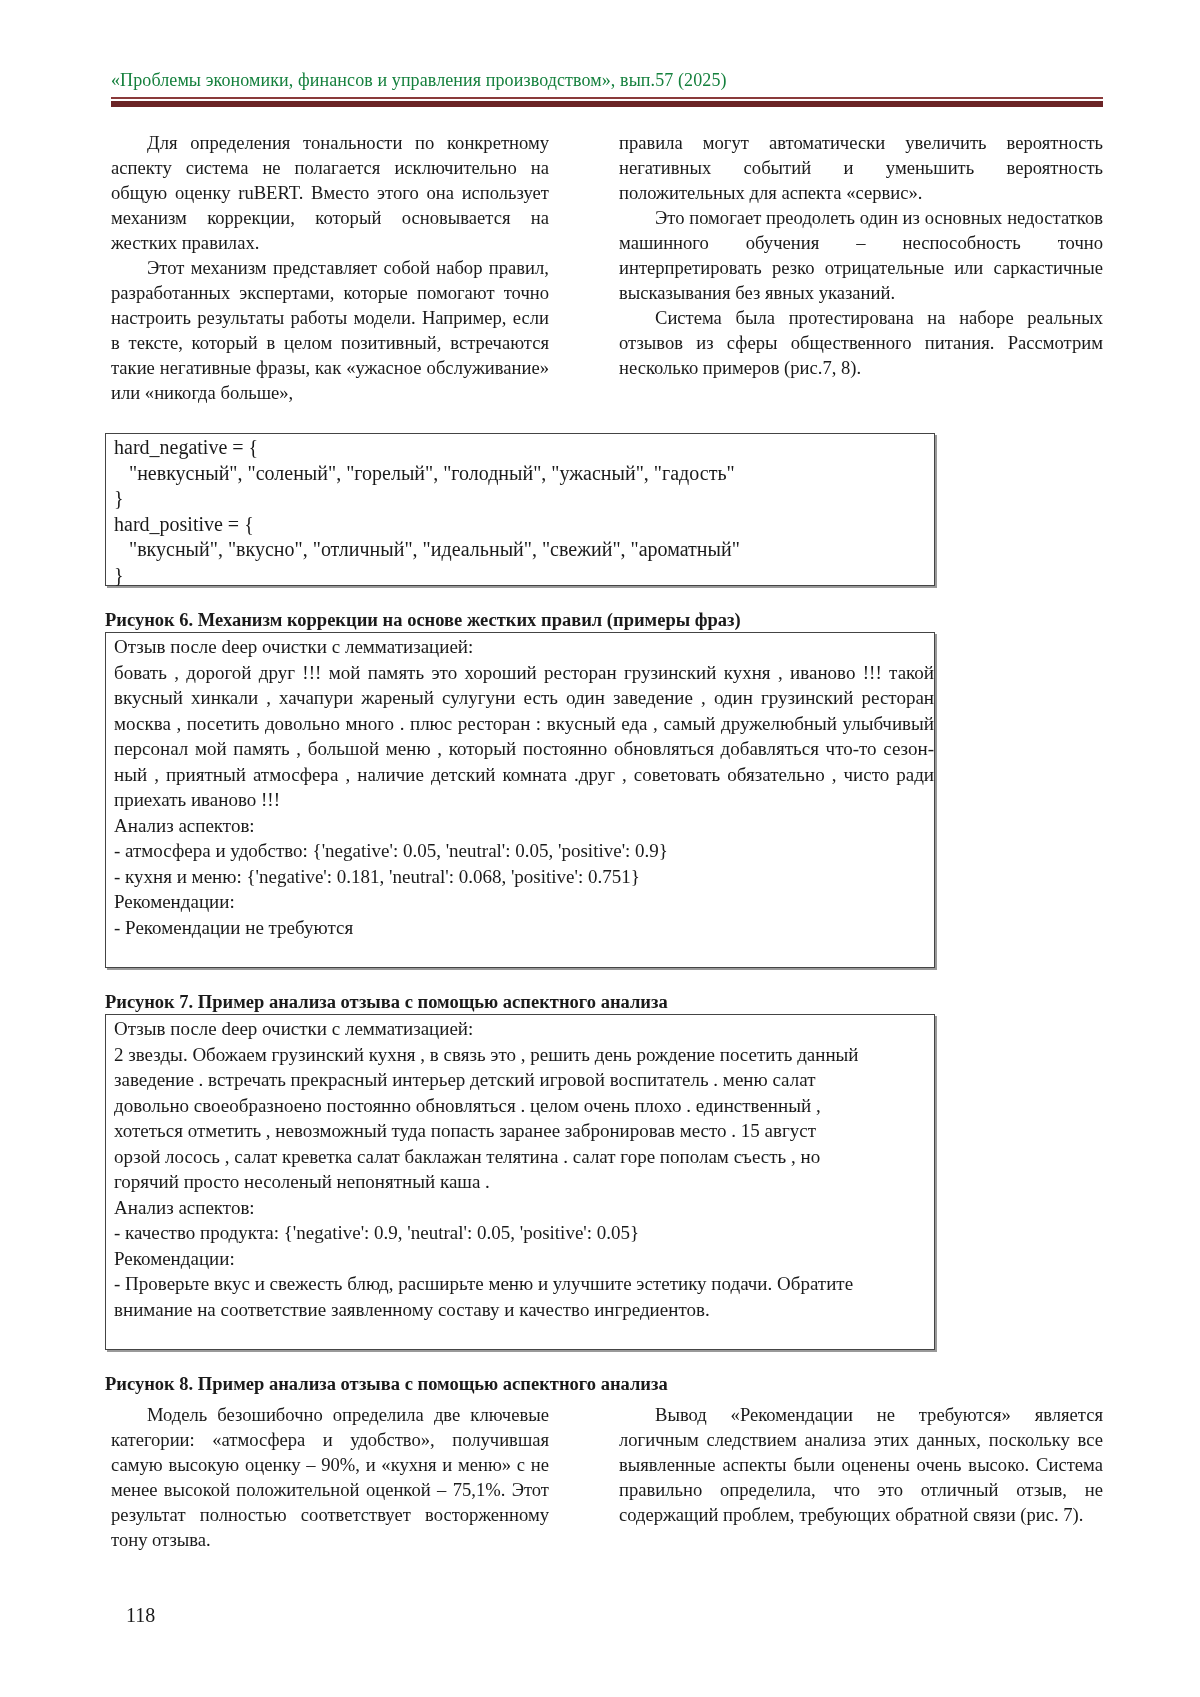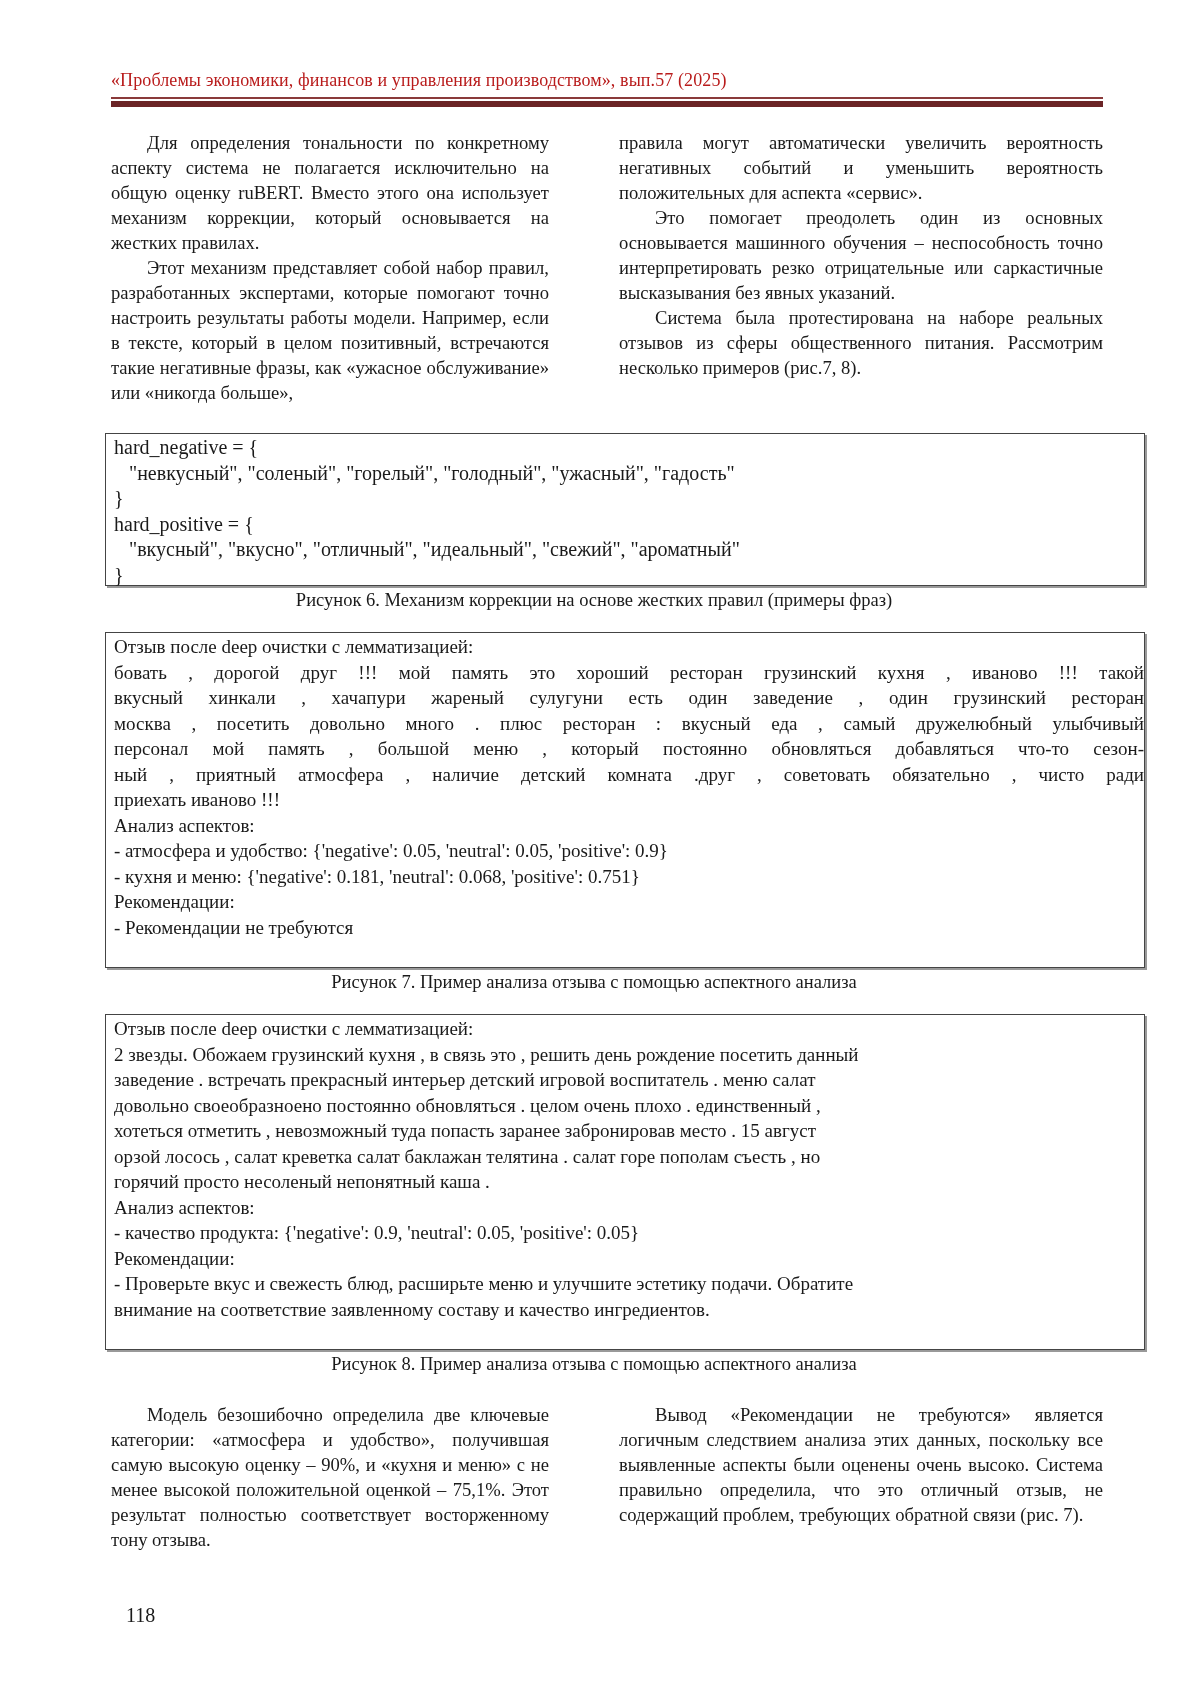--- a/index.html
+++ b/index.html
@@ -1,46 +1,46 @@
 <!DOCTYPE html>
 <html><head>
 <meta charset="utf-8">
 <style>
   html, body { margin: 0; padding: 0; background: #ffffff; }
   body { width: 1200px; height: 1697px; position: relative; overflow: hidden;
          font-family: "Liberation Serif", "DejaVu Serif", serif; color: #1a1a1a; }
-  .header { position: absolute; left: 111px; top: 70px; font-size: 18px; color: #b91c1c; letter-spacing: 0.1px; }
+  .header { position: absolute; left: 111px; top: 70px; font-size: 18px; color: #15803d; letter-spacing: 0.1px; }
   .rule-thin { position: absolute; left: 111px; top: 97px; width: 992px; height: 2px; background: #8a3a3a; }
   .rule-thick { position: absolute; left: 111px; top: 101px; width: 992px; height: 6px; background: #6b2426; }
   .col { position: absolute; width: 438px; font-size: 18.6px; line-height: 25px; text-align: justify; }
   .col p { margin: 0; text-indent: 36px; }
   .col-left { left: 111px; }
   .col-right { left: 619px; width: 484px; }
-  .figbox { position: absolute; left: 105px; width: 1040px; border: 1px solid #444; box-shadow: 2px 2px 0 #999;
+  .figbox { position: absolute; left: 105px; width: 830px; border: 1px solid #444; box-shadow: 2px 2px 0 #999;
             font-family: "Liberation Serif", serif; font-size: 19px; line-height: 25.5px;
             padding: 0 0 0 8px; box-sizing: border-box; }
   .figbox .line { white-space: pre-wrap; }
   .figbox .just { text-align: justify; text-align-last: justify; }
-  .caption { position: absolute; left: 105px; width: 978px; text-align: center; font-weight: normal; font-size: 18.5px; }
+  .caption { position: absolute; left: 105px; width: 978px; text-align: left; font-weight: bold; font-size: 18.5px; margin-top: 20px; }
   .page-number { position: absolute; left: 126px; top: 1604px; font-size: 20px; }
 </style>
 </head>
 <body>
 
 <div class="header">«Проблемы экономики, финансов и управления производством», вып.57 (2025)</div>
 <div class="rule-thin"></div>
 <div class="rule-thick"></div>
 
 <div class="col col-left" style="top:130px;">
   <p>Для определения тональности по конкретному аспекту система не полагается исключительно на общую оценку ruBERT. Вместо этого она использует механизм коррекции, который основывается на жестких правилах.</p>
   <p>Этот механизм представляет собой набор правил, разработанных экспертами, которые помогают точно настроить результаты работы модели. Например, если в тексте, который в целом позитивный, встречаются такие негативные фразы, как «ужасное обслуживание» или «никогда больше»,</p>
 </div>
 <div class="col col-right" style="top:130px;">
   <p style="text-indent:0">правила могут автоматически увеличить вероятность негативных событий и уменьшить вероятность положительных для аспекта «сервис».</p>
-  <p>Это помогает преодолеть один из основных основывается машинного обучения – неспособность точно интерпретировать резко отрицательные или саркастичные высказывания без явных указаний.</p>
+  <p>Это помогает преодолеть один из основных недостатков машинного обучения – неспособность точно интерпретировать резко отрицательные или саркастичные высказывания без явных указаний.</p>
   <p>Система была протестирована на наборе реальных отзывов из сферы общественного питания. Рассмотрим несколько примеров (рис.7, 8).</p>
 </div>
 
 <div class="figbox" style="top:433px; height:153px; padding-top:1px; font-size:20px;">
   <div class="line">hard_negative = {</div>
   <div class="line">   "невкусный", "соленый", "горелый", "голодный", "ужасный", "гадость"</div>
   <div class="line">}</div>
   <div class="line">hard_positive = {</div>
   <div class="line">   "вкусный", "вкусно", "отличный", "идеальный", "свежий", "ароматный"</div>
   <div class="line">}</div>

